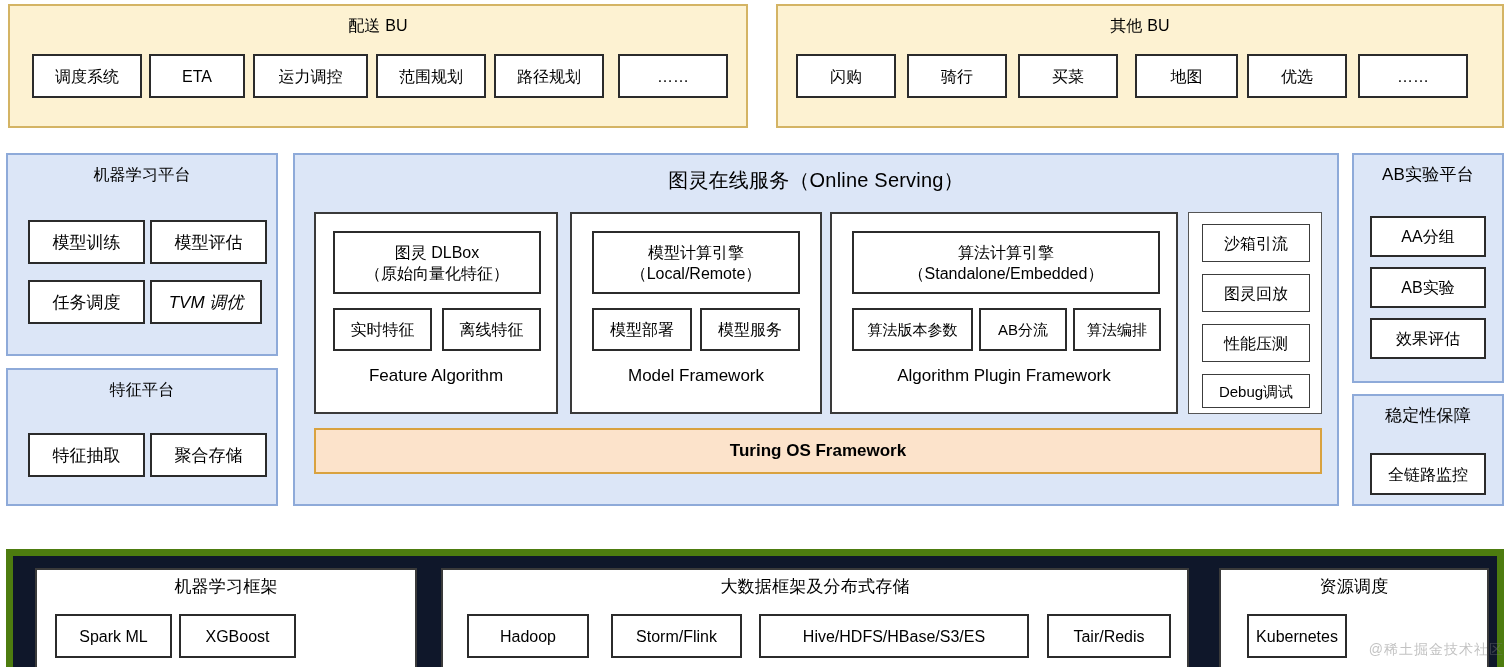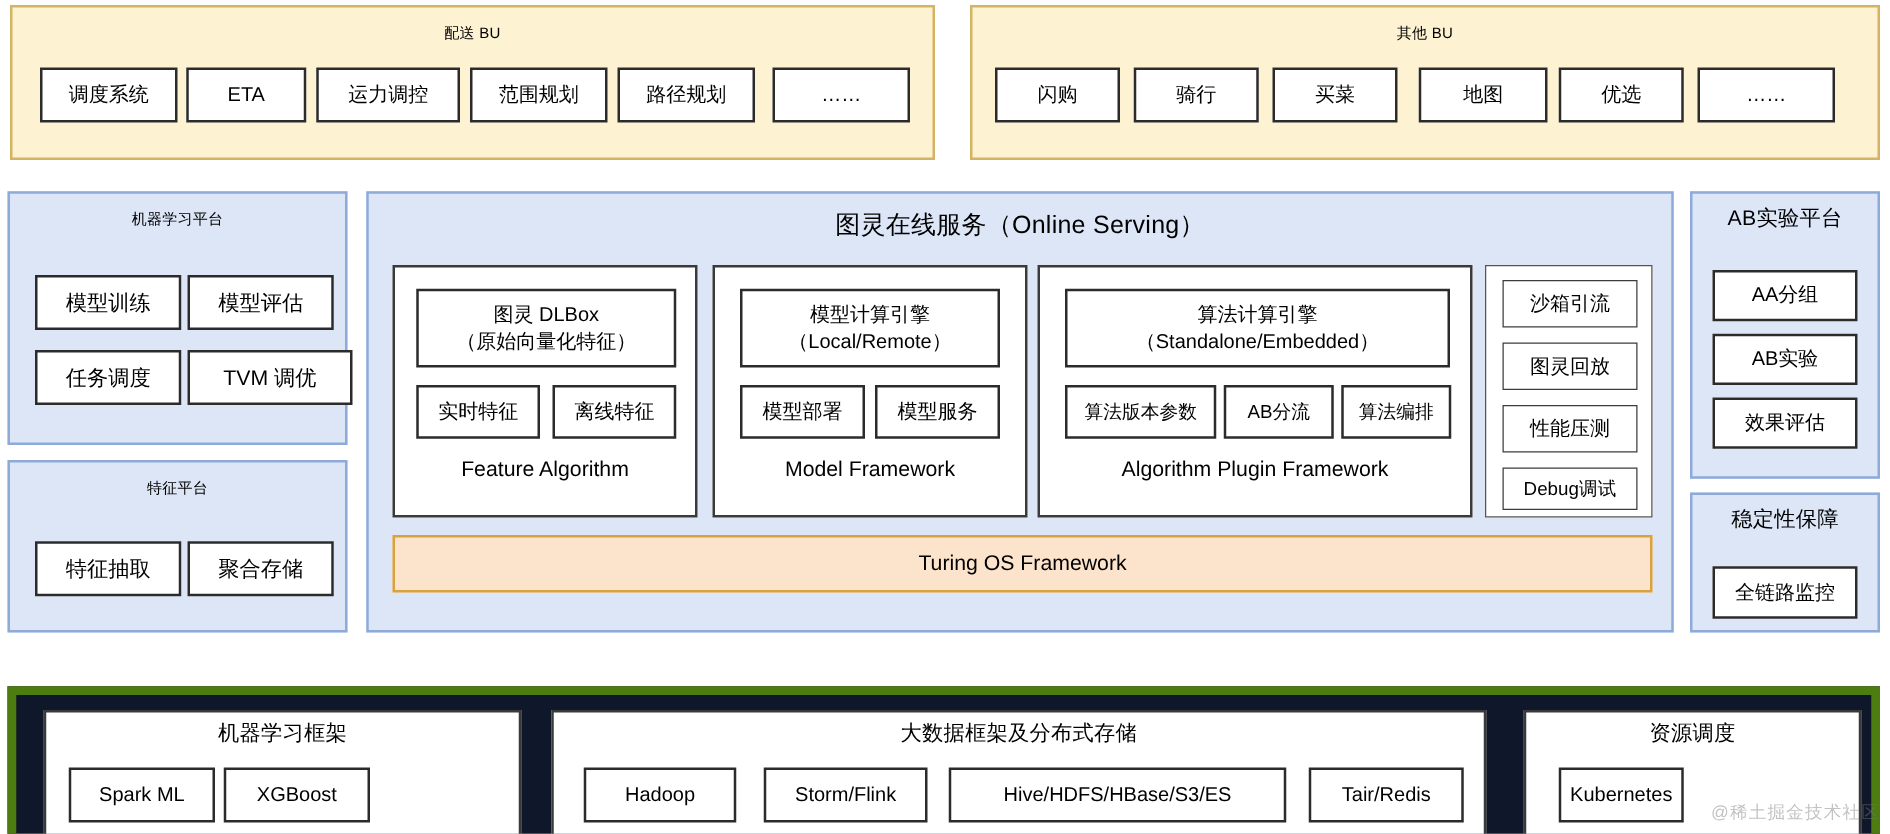--- a/index.html
+++ b/index.html
@@ -43,25 +43,26 @@
     background: #FFFFFF;
     border: 2px solid #3A3A3A;
   }
   .panel-thin {
     background: #FFFFFF;
     border: 1.5px solid #555555;
   }
   .panel-orange {
     background: #FCE3CB;
     border: 2px solid #D9A23F;
+    font-weight: bold;
   }
 
   .panel-title {
     text-align: center;
-    font-size: 12px;
+    font-size: 16px;
     line-height: 22px;
     padding-top: 9px;
     font-weight: 400;
     letter-spacing: 0.2px;
   }
   .panel-title.small {
     font-size: 17px;
   }
   .panel-caption {
     position: absolute;
@@ -135,21 +136,21 @@
     <div class="box f16" style="left:357px; top:48px; width:103px; height:44px;">地图</div>
     <div class="box f16" style="left:469px; top:48px; width:100px; height:44px;">优选</div>
     <div class="box f16" style="left:580px; top:48px; width:110px; height:44px;">……</div>
   </div>
 
   <div class="panel panel-blue" style="left:6px; top:153px; width:272px; height:203px;">
     <div class="panel-title">机器学习平台</div>
     <div class="box" style="left:20px; top:65px; width:117px; height:44px;">模型训练</div>
     <div class="box" style="left:142px; top:65px; width:117px; height:44px;">模型评估</div>
     <div class="box" style="left:20px; top:125px; width:117px; height:44px;">任务调度</div>
-    <div class="box" style="left:142px; top:125px; width:132px; height:44px;">TVM 调优</div>
+    <div class="box" style="left:142px; top:125px; width:112px; height:44px;font-style:italic;">TVM 调优</div>
   </div>
 
   <div class="panel panel-blue" style="left:6px; top:368px; width:272px; height:138px;">
     <div class="panel-title">特征平台</div>
     <div class="box" style="left:20px; top:63px; width:117px; height:44px;">特征抽取</div>
     <div class="box" style="left:142px; top:63px; width:117px; height:44px;">聚合存储</div>
   </div>
 
   <div class="panel panel-blue" style="left:293px; top:153px; width:1046px; height:353px;">
     <div class="panel-title" style="font-size:20px; padding-top:14px;">图灵在线服务（Online Serving）</div>

